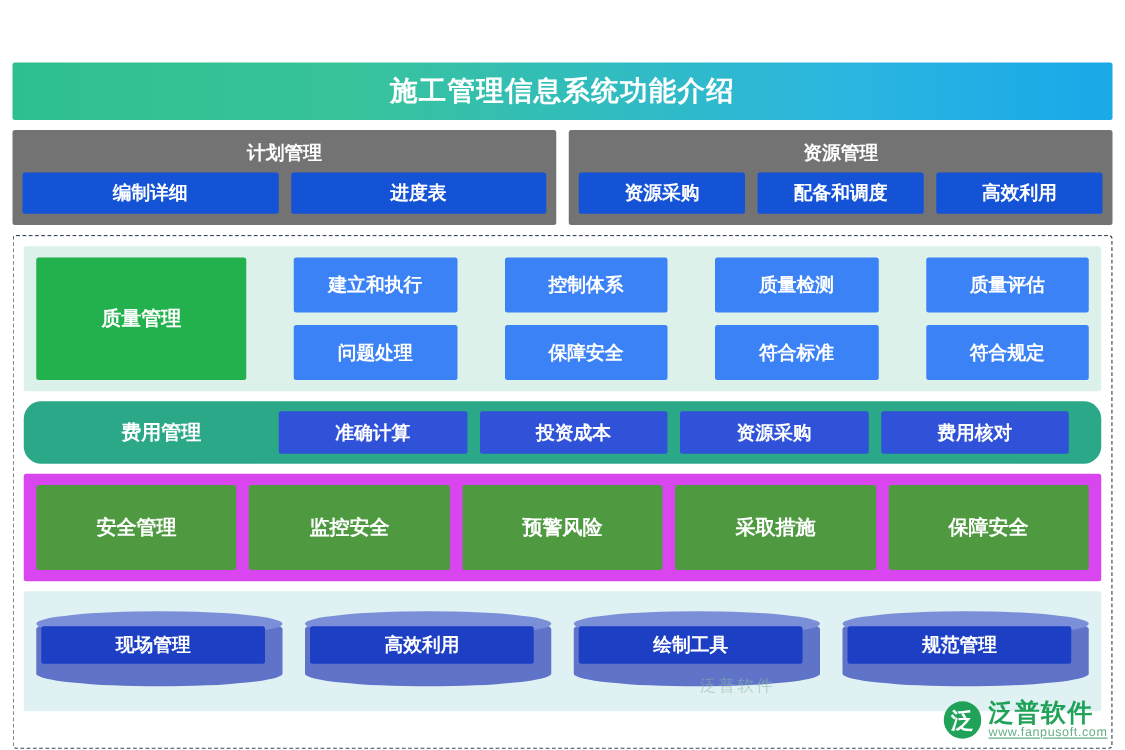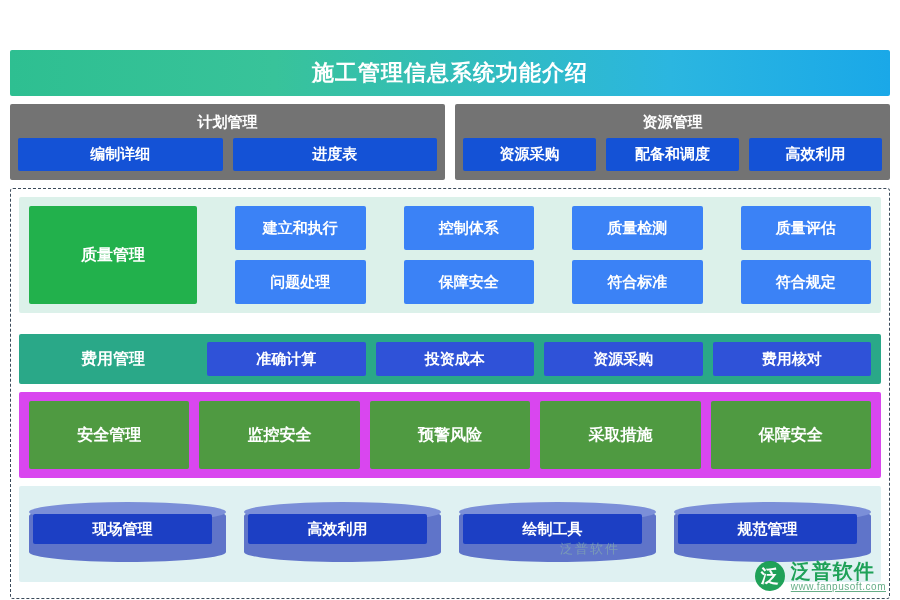--- a/index.html
+++ b/index.html
@@ -123,28 +123,27 @@
     display: flex;
     align-items: center;
     justify-content: center;
     border-radius: 2px;
     margin-left: 28px;
   }
 
   
   .cost-block {
     background: #2aa888;
-    border-radius: 2px;
-    padding: 8px 10px;
+    border-radius: 14px;
+    padding: 8px 26px;
     box-sizing: border-box;
     display: flex;
     gap: 10px;
     align-items: stretch;
     height: 50px;
-    margin-top: 13px;
   }
   .cost-main {
     width: 168px;
     color: #ffffff;
     font-size: 16px;
     font-weight: bold;
     display: flex;
     align-items: center;
     justify-content: center;
   }

